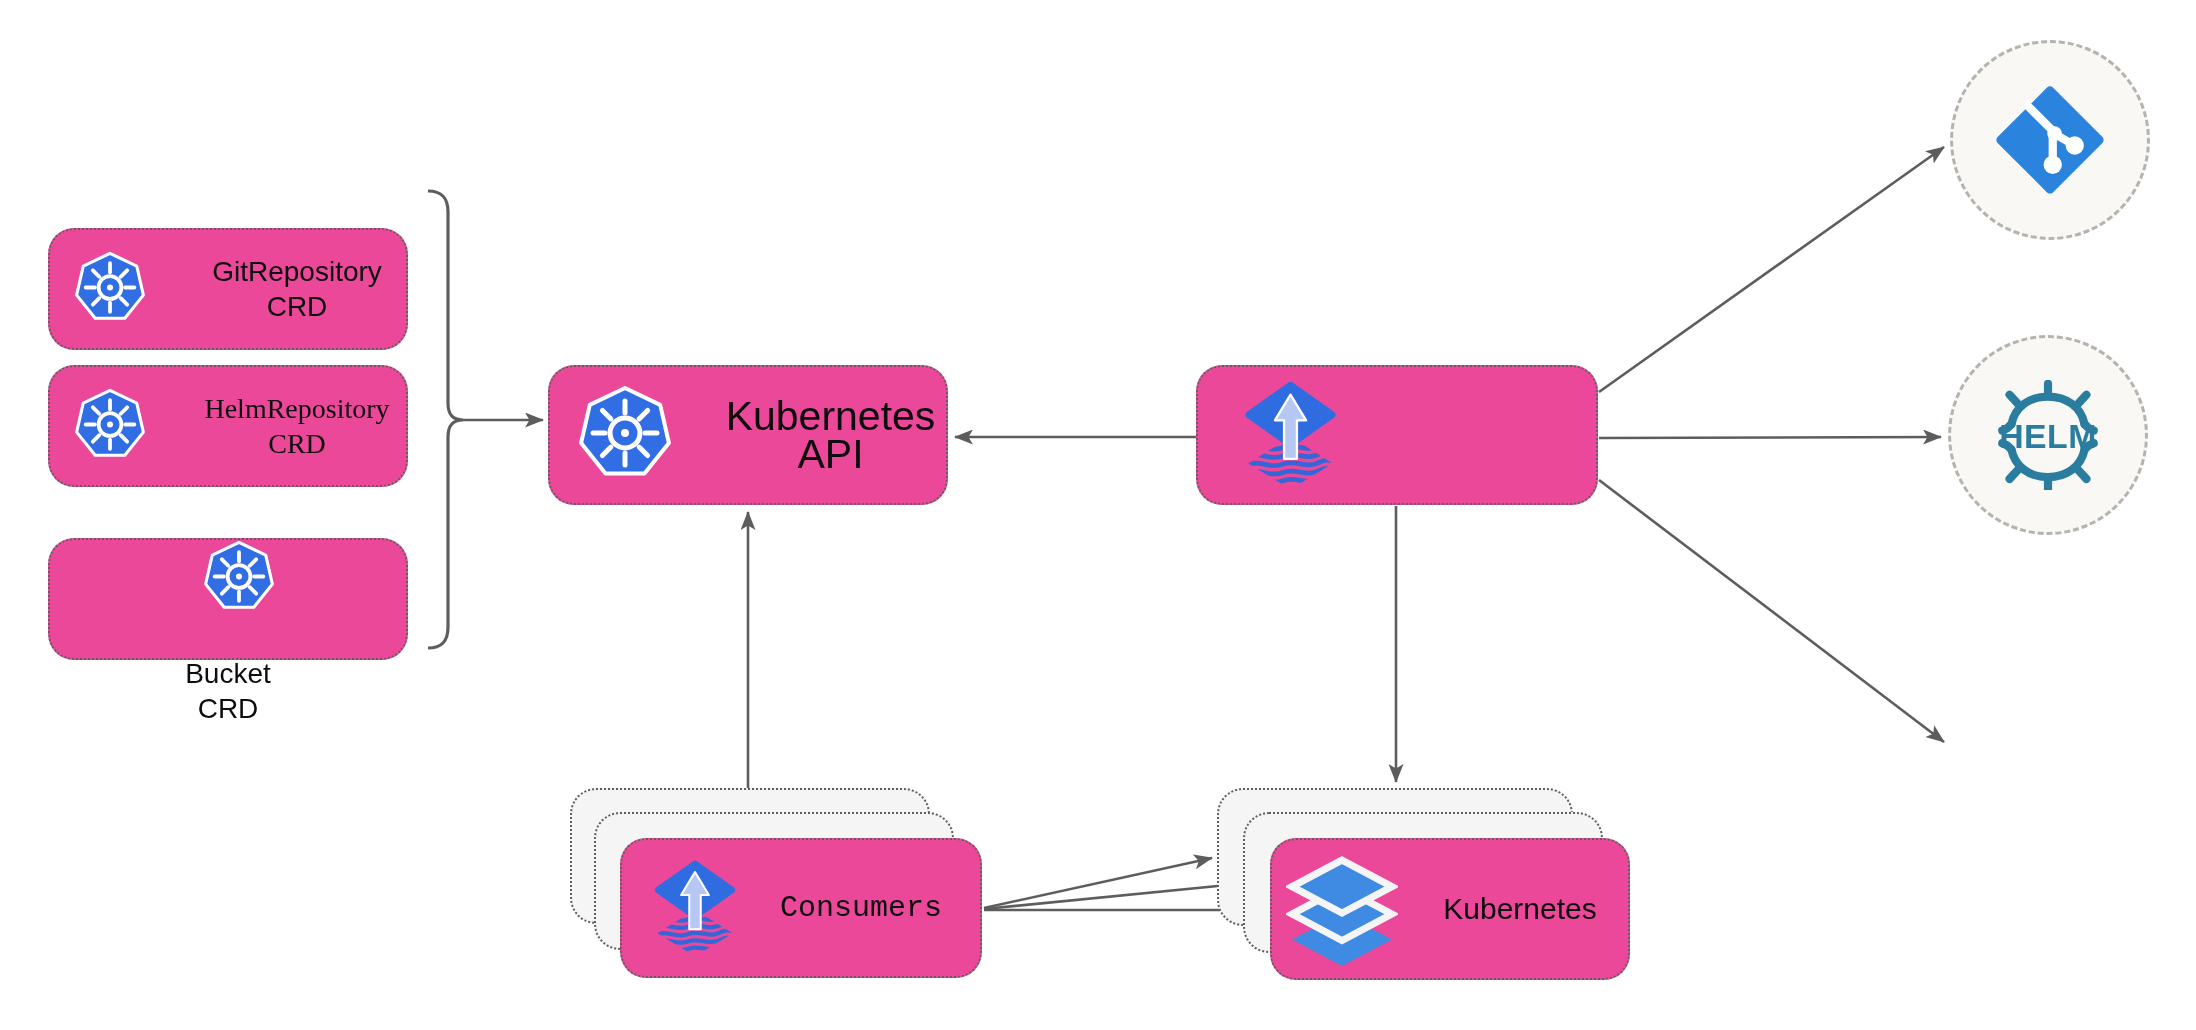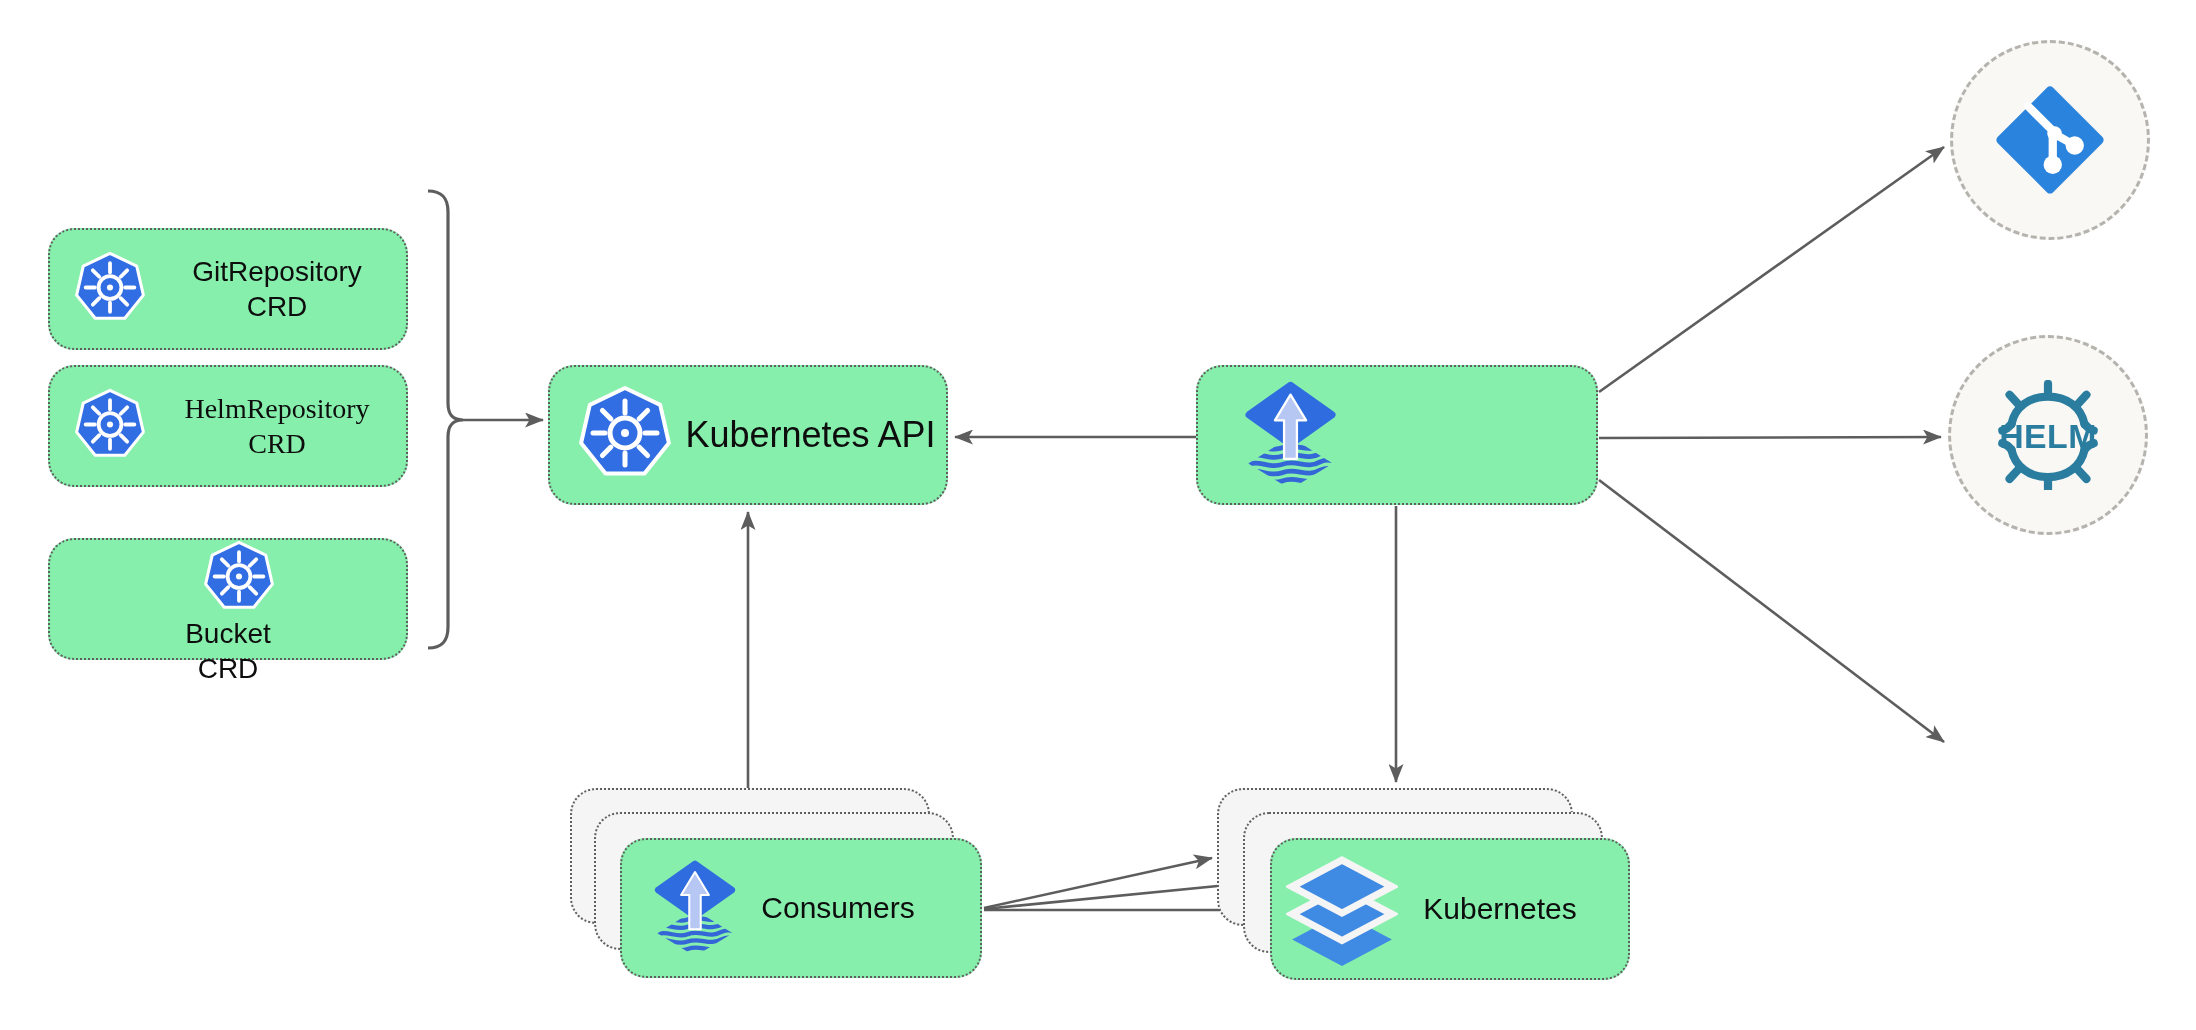--- a/index.html
+++ b/index.html
@@ -1,20 +1,20 @@
 <!DOCTYPE html>
 <html><head>
 <meta charset="utf-8">
 <style>
   html,body{margin:0;padding:0;background:#ffffff;}
   #canvas{position:relative;width:2196px;height:1030px;background:#ffffff;overflow:hidden;
           font-family:"Liberation Sans", sans-serif;color:#0d0d0d;}
   svg.edges{position:absolute;left:0;top:0;width:2196px;height:1030px;pointer-events:none;}
-  .node{position:absolute;background:#86efac;border:2px dotted #5f5f5f;border-radius:26px;
-        display:flex;align-items:center;box-sizing:border-box;}
+  .node{position:absolute;background:#ec4899;border:2px dotted #5f5f5f;border-radius:26px;
+        display:flex;align-items:center;box-sizing:border-box;gap:40px;}
   .node .label{flex:1;text-align:center;font-size:28px;line-height:35px;}
   .big .label{font-size:30px;line-height:38px;}
   .label .ln{display:block;}
   .stackbox{position:absolute;background:#f5f5f5;border:2px dotted #5f5f5f;border-radius:26px;
             box-sizing:border-box;}
   .circle{position:absolute;width:200px;height:200px;border-radius:50%;
           background:#f9f8f5;border:3px dashed #b5b3ad;box-sizing:border-box;
           display:flex;align-items:center;justify-content:center;}
   .icon{flex:0 0 auto;display:block;}
 </style>
@@ -119,21 +119,21 @@
           <line x1="64.1" y1="62.1" x2="72.6" y2="70.6"></line>
         <line x1="50" y1="68" x2="50" y2="80"></line>
           <line x1="35.9" y1="62.1" x2="27.4" y2="70.6"></line>
         <line x1="30" y1="48" x2="18" y2="48"></line>
           <line x1="35.9" y1="33.9" x2="27.4" y2="25.4"></line>
         <line x1="50" y1="28" x2="50" y2="16"></line>
           <line x1="64.1" y1="33.9" x2="72.6" y2="25.4"></line>
       </g>
       <circle cx="50" cy="48" r="4" fill="#ffffff"></circle>
     </svg>
-    <div class="label" style="font-size:36px;">
+    <div class="label" style="font-size:41px;">
       <span>Kubernetes API</span>
     </div>
   </div>
 
   <div class="node big" style="left:1196px;top:365px;width:402px;height:140px;">
     <svg class="icon" width="101" height="114" viewBox="0 0 110 124" style="margin-left:42px;">
       <path d="M55,8 L100,40 L55,72 L10,40 Z" fill="#2f6ce0" stroke="#2f6ce0" stroke-width="8" stroke-linejoin="round"></path>
       <g clip-path="polygon(0 0)"></g>
       <clipPath id="fluxwave1">
           <path d="M55,64 L101,93 L55,121 L9,93 Z"></path>
@@ -161,21 +161,21 @@
       <g clip-path="url(#fluxwave2)" stroke="#3566d8" stroke-width="5.2" fill="none" stroke-linecap="round">
         <path d="M4,70 c16,-11 26,3 42,-3 c16,-6 26,6 42,-3 c10,-5 16,2 20,-1"></path>
         <path d="M4,79 c16,-11 26,3 42,-3 c16,-6 26,6 42,-3 c10,-5 16,2 20,-1"></path>
         <path d="M4,88 c16,-11 26,3 42,-3 c16,-6 26,6 42,-3 c10,-5 16,2 20,-1"></path>
         <path d="M4,97 c16,-11 26,3 42,-3 c16,-6 26,6 42,-3 c10,-5 16,2 20,-1"></path>
         <path d="M4,106 c16,-11 26,3 42,-3 c16,-6 26,6 42,-3 c10,-5 16,2 20,-1"></path>
         <path d="M4,115 c16,-11 26,3 42,-3 c16,-6 26,6 42,-3 c10,-5 16,2 20,-1"></path>
       </g>
       <path d="M55,18 L72,46 L62,46 L62,88 L48,88 L48,46 L38,46 Z" fill="#b6c7f4" stroke="#ffffff" stroke-width="2.5" stroke-linejoin="round"></path>
     </svg>
-    <div class="label" style="padding-right:44px;">
+    <div class="label" style="padding-right:44px;font-family:Liberation Mono, monospace;">
       <span>Consumers</span>
     </div>
   </div>
 
   <div class="stackbox" style="left:1217px;top:788px;width:356px;height:138px;"></div>
   <div class="stackbox" style="left:1243px;top:812px;width:360px;height:141px;"></div>
   <div class="node big" style="left:1270px;top:838px;width:360px;height:142px;">
     <svg class="icon" width="112" height="114" viewBox="0 0 110 112" style="margin-left:14px;">
       <path d="M55,60 L104,86 L55,112 L6,86 Z" fill="#3f8ae3"></path>
       <path d="M55,35 L104,61 L55,87 L6,61 Z" fill="#3f8ae3" stroke="#f5f5f5" stroke-width="7"></path>

